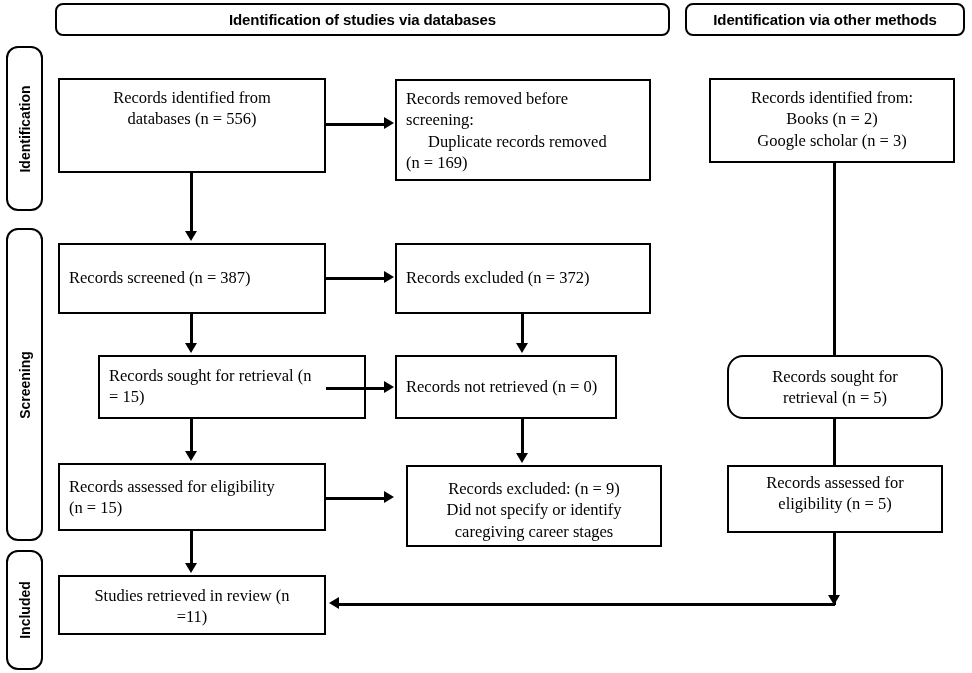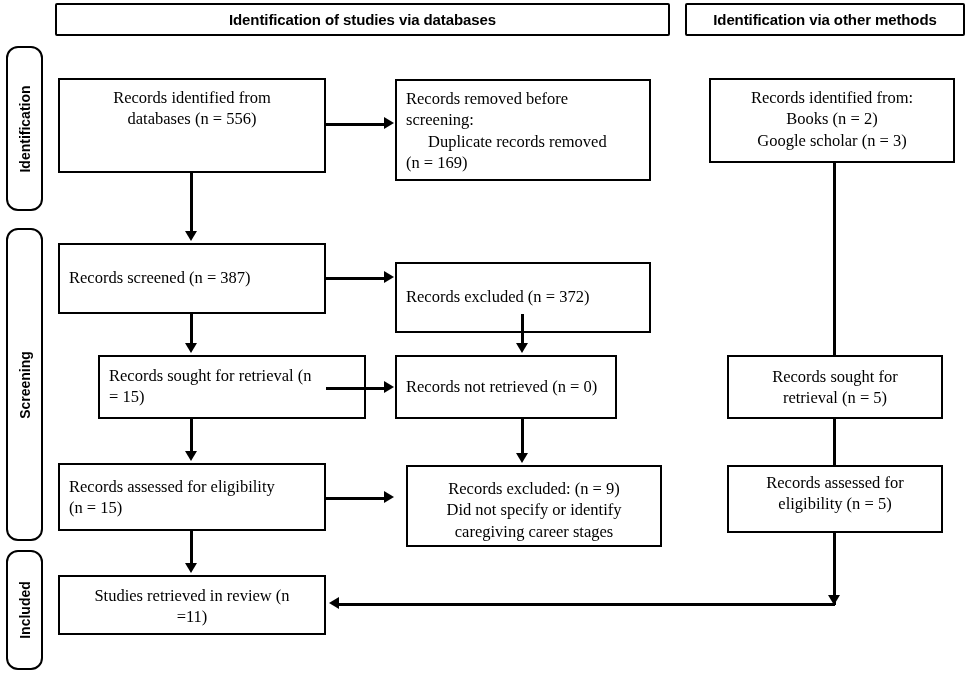--- a/index.html
+++ b/index.html
@@ -16,21 +16,21 @@
     overflow: hidden;
     font-family: "Liberation Serif", "DejaVu Serif", serif;
     color: #000000;
   }
 
   
   .banner {
     position: absolute;
     box-sizing: border-box;
     border: 2.5px solid #000;
-    border-radius: 2px;
+    border-radius: 8px;
     background: #fff;
     display: flex;
     align-items: center;
     justify-content: center;
     font-family: "Liberation Sans", "DejaVu Sans", sans-serif;
     font-weight: bold;
     font-size: 15px;
     letter-spacing: -0.1px;
     color: #000;
   }
@@ -156,34 +156,34 @@
   <div class="box center" style="left:709px; top:78px; width:246px; height:85px;">
     <span class="box-inner">Records identified from:</span>
     <span class="box-inner">Books (n = 2)</span>
     <span class="box-inner">Google scholar (n = 3)</span>
   </div>
 
   <div class="box left" style="left:58px; top:243px; width:268px; height:71px; padding-top:22px;">
     <span class="box-inner">Records screened (n = 387)</span>
   </div>
 
-  <div class="box left" style="left:395px; top:243px; width:256px; height:71px; padding-top:22px;margin-top:19px;">
+  <div class="box left" style="left:395px; top:243px; width:256px; height:71px; padding-top:22px;">
     <span class="box-inner">Records excluded (n = 372)</span>
   </div>
 
   <div class="box left" style="left:58px; top:355px; width:268px; height:64px; padding-top:8px;margin-left:40px;">
     <span class="box-inner">Records sought for retrieval (n</span>
     <span class="box-inner">= 15)</span>
   </div>
 
   <div class="box left" style="left:395px; top:355px; width:222px; height:64px; padding-top:19px;">
     <span class="box-inner">Records not retrieved (n = 0)</span>
   </div>
 
-  <div class="box center" style="left:727px; top:355px; width:216px; height:64px; padding-top:9px;">
+  <div class="box center" style="left:727px; top:355px; width:216px; height:64px; padding-top:9px;border-radius:16px;">
     <span class="box-inner">Records sought for</span>
     <span class="box-inner">retrieval (n = 5)</span>
   </div>
 
   <div class="box left" style="left:58px; top:463px; width:268px; height:68px; padding-top:11px;">
     <span class="box-inner">Records assessed for eligibility</span>
     <span class="box-inner">(n = 15)</span>
   </div>
 
   <div class="box center" style="left:395px; top:465px; width:256px; height:82px; padding-top:11px;margin-left:11px;">

